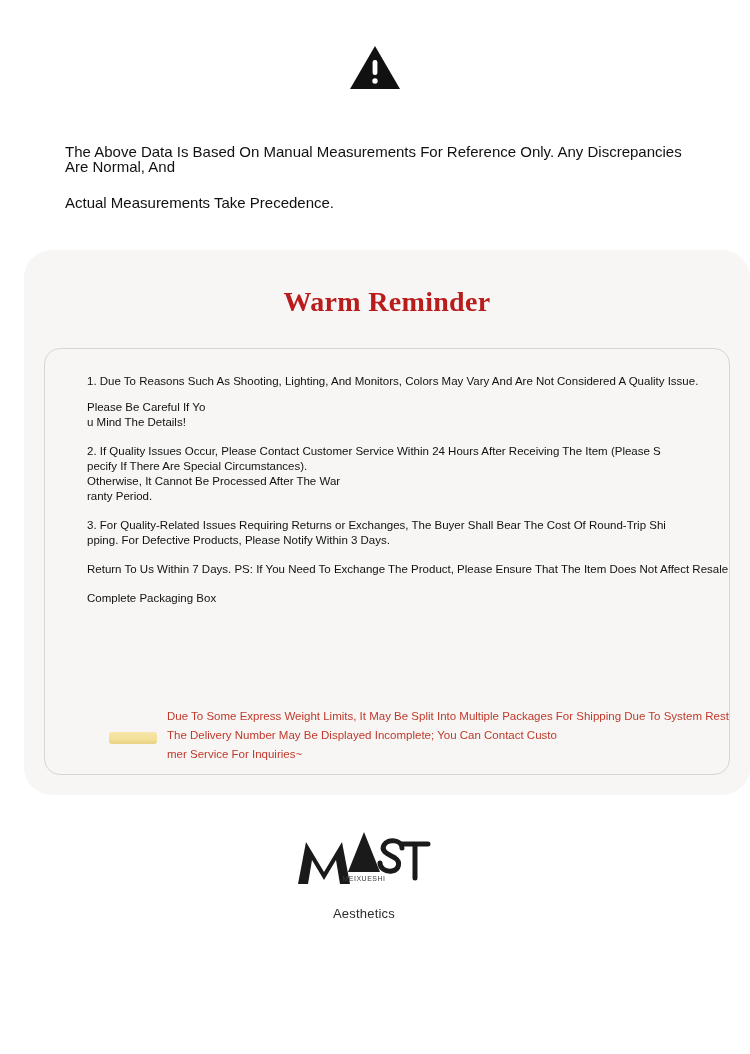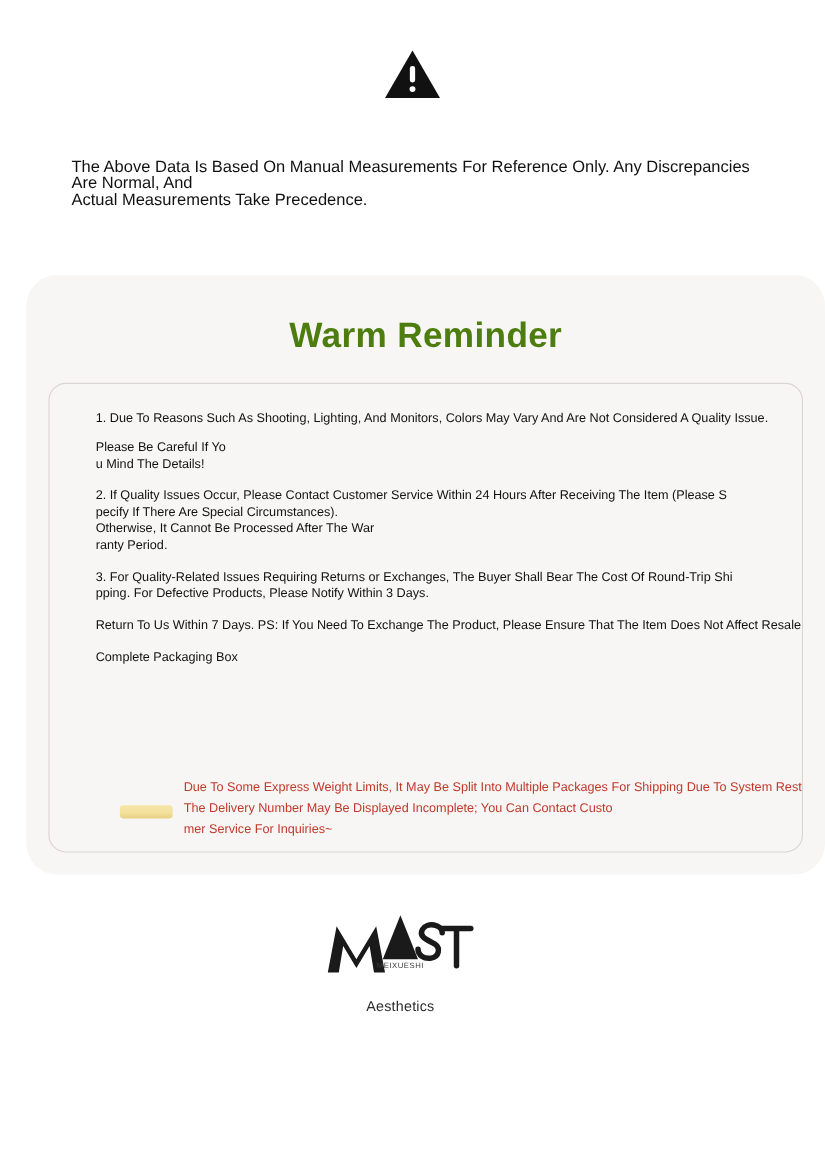--- a/index.html
+++ b/index.html
@@ -32,40 +32,41 @@
   
   .disclaimer {
     position: absolute;
     top: 144px;
     left: 65px;
     width: 620px;
     font-size: 15px;
     line-height: 15px;
     color: #111;
   }
-  .disclaimer .line2 { display: block; }
+  .disclaimer .line2 { display: block; margin-top: 21px; }
 
   
   .reminder-card {
     position: absolute;
     top: 250px;
     left: 24px;
     width: 726px;
     height: 545px;
     background: #f7f6f5;
     border-radius: 28px;
     box-sizing: border-box;
   }
   .reminder-title {
     text-align: center;
-    font-size: 32px;
+    font-size: 28px;
     font-weight: bold;
-    color: #4d7c0f;
+    color: #b91c1c;
     padding-top: 36px;
     letter-spacing: 0.3px;
+    font-family: Liberation Serif, serif;
   }
   .reminder-inner {
     position: absolute;
     top: 98px;
     left: 20px;
     width: 686px;
     height: 427px;
     border: 1px solid #d9d5d1;
     border-radius: 16px;
     box-sizing: border-box;

